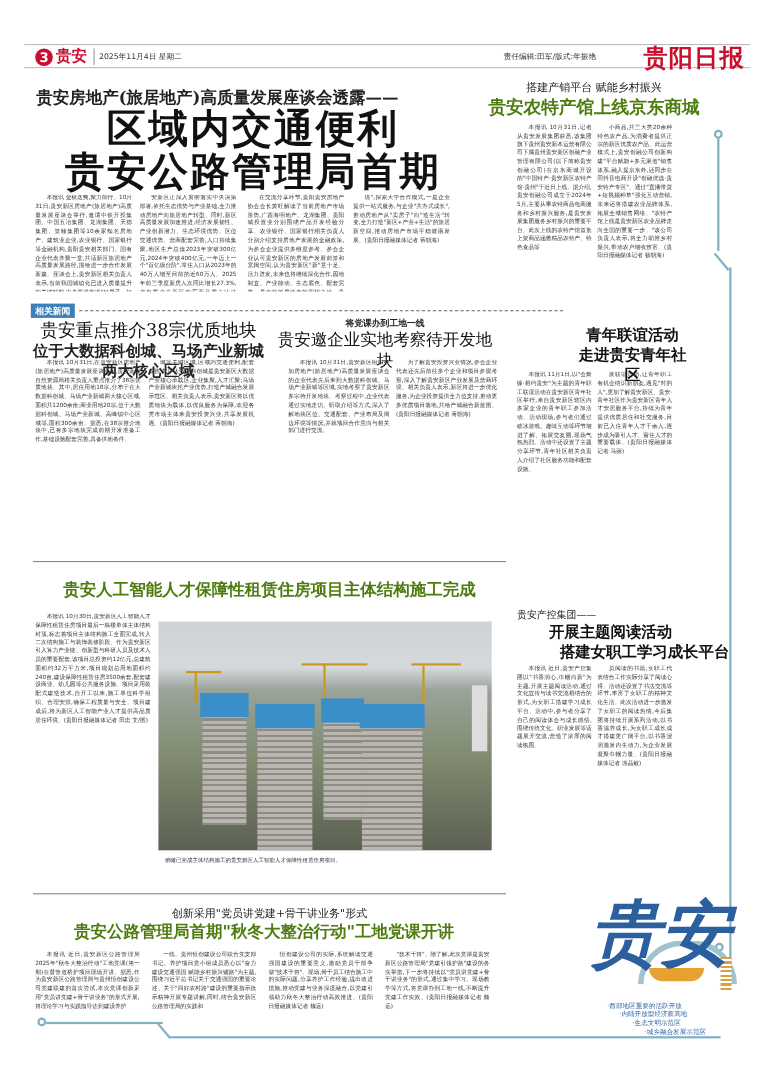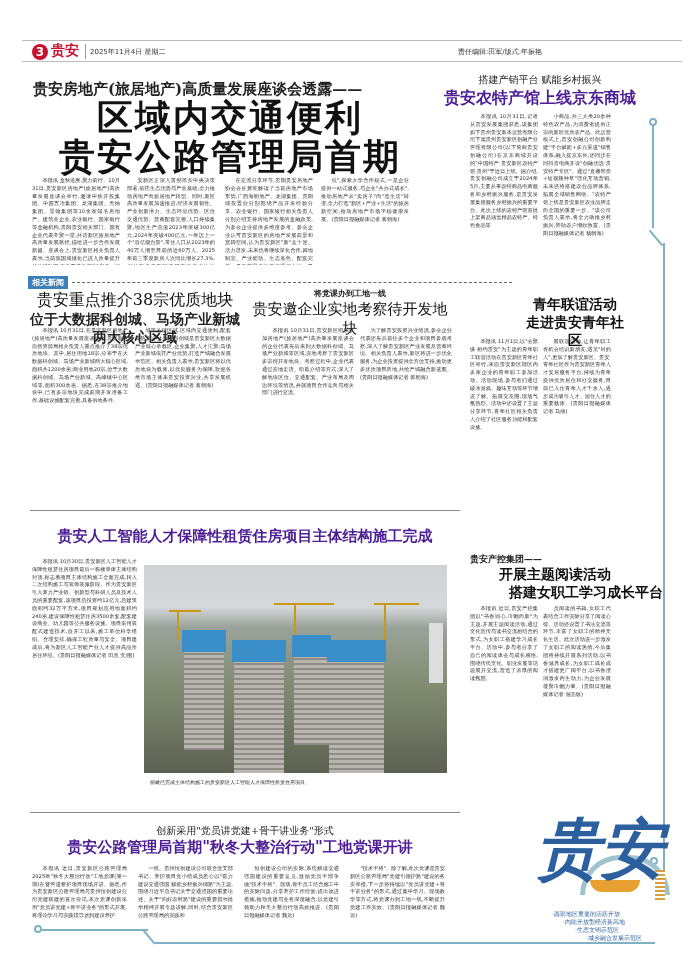--- a/index.html
+++ b/index.html
@@ -11,21 +11,21 @@
   .masthead { left: 22px; top: 40px; width: 660px; height: 22px; border-top: 1px solid #bbb; border-bottom: 1px solid #bbb; }
   .page-num { position: absolute; left: 10px; top: 3px; width: 16px; height: 16px; border-radius: 50%; background: #c8102e; color: #fff; font-weight: bold; font-size: 12px; text-align: center; line-height: 16px; }
   .section-name { position: absolute; left: 29px; top: 1px; font-size: 14px; font-weight: bold; color: #c8102e; font-family: "DejaVu Serif", serif; }
   .section-sep { position: absolute; left: 63px; top: 3px; width: 1px; height: 15px; background: #999; }
   .date { position: absolute; left: 68px; top: 6px; font-size: 7px; color: #333; }
   .editor { position: absolute; right: 140px; top: 6px; font-size: 7px; color: #333; }
   .logo { position: absolute; right: 5px; top: -3px; font-size: 22px; font-weight: bold; color: #c8102e; font-family: "DejaVu Serif", serif; letter-spacing: 1px; }
 
   .kicker { font-size: 15px; font-weight: bold; font-family: "DejaVu Serif", serif; color: #222; }
   .headline-xl { font-size: 36px; font-weight: 900; font-family: "DejaVu Sans", sans-serif; color: #111; letter-spacing: 2px; text-align: center; line-height: 40px; }
-  .headline-l { font-size: 17px; font-weight: bold; color: #4c1d95; text-align: center; }
+  .headline-l { font-size: 17px; font-weight: bold; color: #4d7c0f; text-align: center; }
   .headline-m { font-size: 14px; font-weight: bold; color: #111; text-align: center; }
   .headline-serif { font-family: "DejaVu Serif", serif; font-weight: normal; }
   .sub { font-size: 10px; font-weight: bold; color: #222; text-align: center; }
 
   .col-text { font-size: 5.2px; line-height: 7.8px; color: #333; text-align: justify; overflow: hidden; }
   .col-text p { text-indent: 2em; }
 
   .related-tag { left: 28px; top: 276px; background: #3d7fb8; color: #fff; font-size: 8px; font-weight: bold; padding: 1px 4px; }
   .dash-rule { left: 72px; top: 282px; width: 440px; border-top: 1px dashed #666; }
   .rule { height: 0; border-top: 1px solid #888; }
@@ -43,20 +43,21 @@
 </style>
 </head>
 <body>
 
 <div class="abs masthead">
   <div class="page-num">3</div>
   <div class="section-name">贵安</div>
   <div class="section-sep"></div>
   <div class="date">2025年11月4日 星期二</div>
   <div class="editor">责任编辑:田军/版式:年振艳</div>
+  <div class="logo">贵阳日报</div>
 </div>
 
 <div class="abs kicker" style="left:33px; top:80px;">贵安房地产(旅居地产)高质量发展座谈会透露——</div>
 <div class="abs headline-xl" style="left:30px; top:98px; width:400px;">区域内交通便利</div>
 <div class="abs headline-xl" style="left:30px; top:137px; width:400px;">贵安公路管理局首期</div>
 
 <div class="abs col-text" style="left:32px; top:177px; width:88px; height:88px;">
     <p>本报讯 金秋送爽,聚力前行。10月31日,贵安新区房地产(旅居地产)高质量发展座谈会举行,邀请中铁开投集团、中国五冶集团、龙湖集团、天德集团、景翰集团等10余家知名房地产、建筑业企业,农业银行、国家银行等金融机构,贵阳贵安相关部门、国有企业代表齐聚一堂,共话新区旅居地产高质量发展路径,描绘进一步合作发展新篇。座谈会上,贵安新区相关负责人表示,当前我国城镇化已进入质量提升的关键时期,中央要求推进"好房子、好小区、好社区、好城区""四好"建设,贵</p>
   </div>
 <div class="abs col-text" style="left:127px; top:177px; width:88px; height:88px;">
@@ -133,21 +134,21 @@
     </div>
   <div class="building" style="left:185px; top:75px; width:55px; height:133px;">
       <div class="roof"></div>
     </div>
   <div class="building" style="left:285px; top:58px; width:14px; height:60px; background:#ddd;"></div>
 </div>
 <div class="abs caption">俯瞰已完成主体结构施工的贵安新区人工智能人才保障性租赁住房项目。</div>
 
 <div class="abs rule" style="left:30px; top:812px; width:430px;"></div>
 
-<div class="abs kicker" style="left:470px; top:553px; font-size:9px; font-weight:bold;">贵安产控集团——</div>
+<div class="abs kicker" style="left:470px; top:553px; font-size:9px; font-weight:normal;">贵安产控集团——</div>
 <div class="abs headline-m" style="left:480px; top:566px; width:150px; font-size:14px;">开展主题阅读活动</div>
 <div class="abs headline-m" style="left:470px; top:584px; width:160px; font-size:14px;margin-left:36px;">搭建女职工学习成长平台</div>
 <div class="abs col-text" style="left:470px; top:605px; width:68px; height:180px;">
     <p>本报讯 近日,贵安产控集团以"书香润心,巾帼向新"为主题,开展主题阅读活动,通过文化宣传与读书交流相结合的形式,为女职工搭建学习成长平台。活动中,参与者分享了自己的阅读体会与成长感悟,围绕传统文化、职业发展等话题展开交流,营造了浓厚的阅读氛围。</p>
   </div>
 <div class="abs col-text" style="left:543px; top:605px; width:68px; height:180px;">
     <p>员阅读的书籍,女职工代表结合工作实际分享了阅读心得。活动还设置了书法交流等环节,丰富了女职工的精神文化生活。此次活动进一步激发了女职工的阅读热情,今后集团将持续开展系列活动,以书香滋养成长,为女职工成长成才搭建更广阔平台,以书香浸润激发内生动力,为企业发展凝聚巾帼力量。(贵阳日报融媒体记者 游晶敏)</p>
   </div>
 
 <div class="abs sub headline-serif" style="left:130px; top:824px; width:230px; font-size:10px; font-weight:normal;">创新采用"党员讲党建+骨干讲业务"形式</div>

